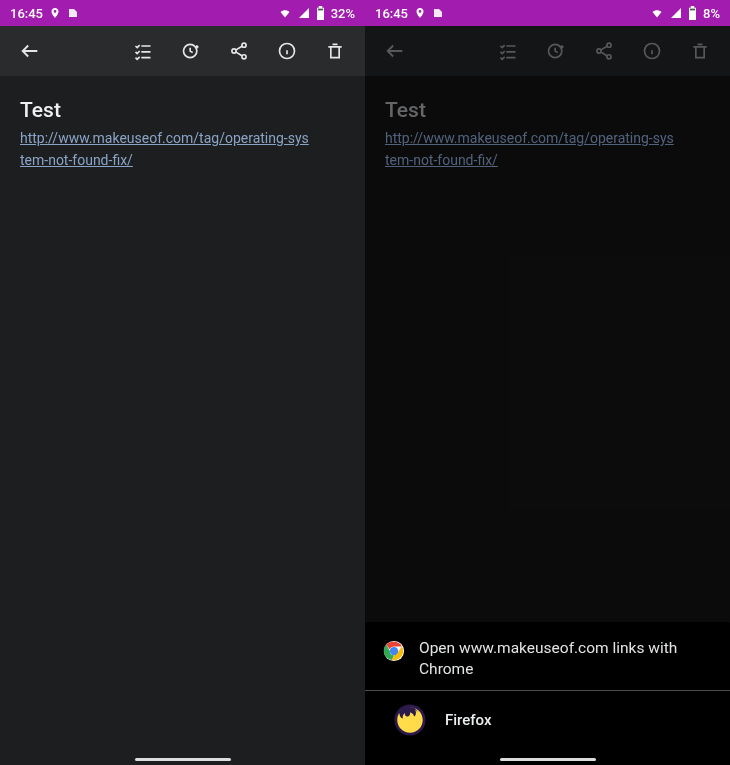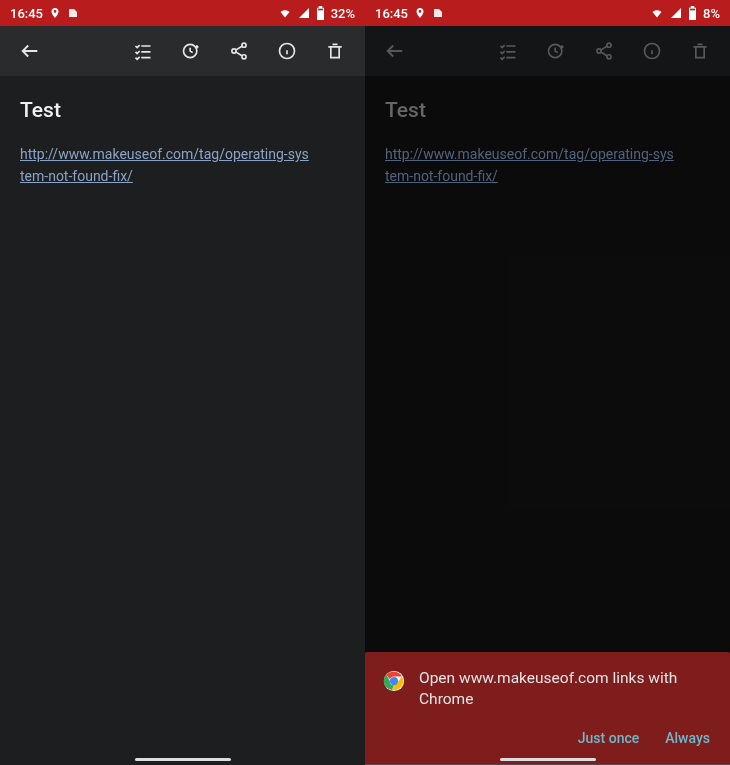--- a/index.html
+++ b/index.html
@@ -30,21 +30,21 @@
   
   .status {
     height: 26px;
     display: flex;
     align-items: center;
     justify-content: space-between;
     padding: 0 10px;
     font-size: 13px;
     font-weight: 500;
     color: #fff;
-    background: #b91c1c;
+    background: #a21caf;
     position: relative;
     z-index: 5;
   }
   .status .sl, .status .sr { display: flex; align-items: center; gap: 6px; }
   .status svg { display: block; }
   
   .toolbar {
     height: 50px;
     display: flex;
     align-items: center;
@@ -62,36 +62,36 @@
     justify-content: center;
     border-radius: 50%;
   }
   .iconbtn svg { display: block; }
   
   .content { padding: 22px 20px; }
   .title {
     font-size: 21px;
     font-weight: 500;
     color: #f1f1f1;
-    margin-bottom: 22px;
+    margin-bottom: 6px;
   }
   .url {
     color: #8aa4c7;
     font-size: 14px;
     line-height: 1.55;
     text-decoration: underline;
     word-break: break-all;
     max-width: 290px;
   }
   .right .url { color: #7d97c1; }
   
   .sheet {
     position: absolute;
     left: 0; right: 0; bottom: 0;
-    background: #7f1d1d;
+    background: #000000;
     color: #eceff1;
     z-index: 10;
     border-top-left-radius: 2px;
     border-top-right-radius: 2px;
   }
   .sheet-top {
     padding: 16px 18px 10px 18px;
     display: flex;
     gap: 14px;
   }
@@ -297,21 +297,31 @@
       <svg class="appicon" viewBox="0 0 48 48">
         <circle cx="24" cy="24" r="22" fill="#fff"></circle>
         <path d="M24 4a20 20 0 0 1 17.3 10H24a10 10 0 0 0-9.3 6.4L7 10A20 20 0 0 1 24 4z" fill="#ea4335"></path>
         <path d="M44 24a20 20 0 0 1-25 19.4l8-13.9A10 10 0 0 0 34 24l7.3-10A20 20 0 0 1 44 24z" fill="#fbbc05"></path>
         <path d="M19 43.4A20 20 0 0 1 7 10l8 13.8A10 10 0 0 0 24 34l-5 9.4z" fill="#34a853"></path>
         <circle cx="24" cy="24" r="9" fill="#4285f4"></circle>
         <circle cx="24" cy="24" r="7" fill="#fff" opacity="0"></circle>
       </svg>
       <div class="sheet-title">Open www.makeuseof.com links with Chrome</div>
     </div>
-    <div class="sheet-actions">
-      <span>Just once</span>
-      <span>Always</span>
-    </div>
     <div class="divider"></div>
+    <div class="app-row">
+      <svg class="ffx" viewBox="0 0 48 48">
+        <circle cx="24" cy="24" r="22" fill="#2b1a4a"></circle>
+        <path d="M24 6c10 0 18 8 18 18 0 10-8 18-18 18S6 34 6 24c0-4 1-7 3-10 0 4 2 7 5 8-1-3 0-6 3-8-1 3 1 5 3 5 3 0 5-3 4-6 3 1 5 3 6 6 3-2 3-7 1-10 2 1 3 3 4 5-1-5-5-8-11-8z" fill="url(#g1)"></path>
+        <defs>
+          <linearGradient id="g1" x1="0" y1="0" x2="48" y2="48">
+            <stop offset="0" stop-color="#ffdd4a"></stop>
+            <stop offset="0.5" stop-color="#ff7f1f"></stop>
+            <stop offset="1" stop-color="#e3327b"></stop>
+          </linearGradient>
+        </defs>
+      </svg>
+      <span class="app-label">Firefox</span>
+    </div>
   </div>
 
   <div class="homebar"></div>
 </div>
 
 </body></html>

